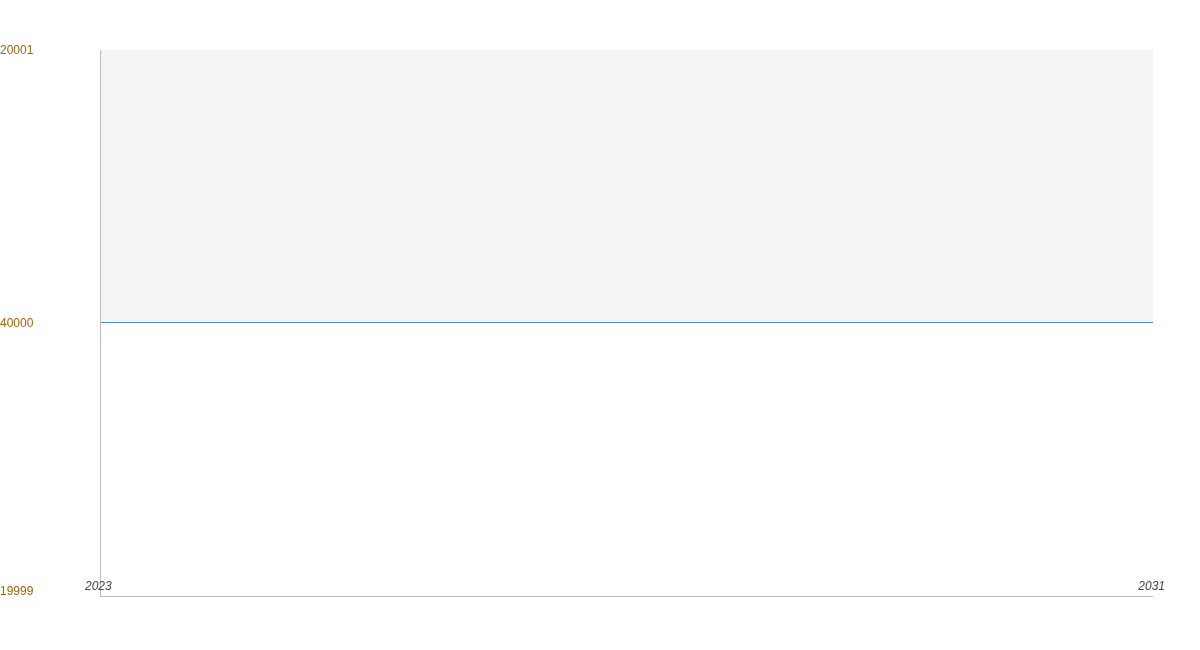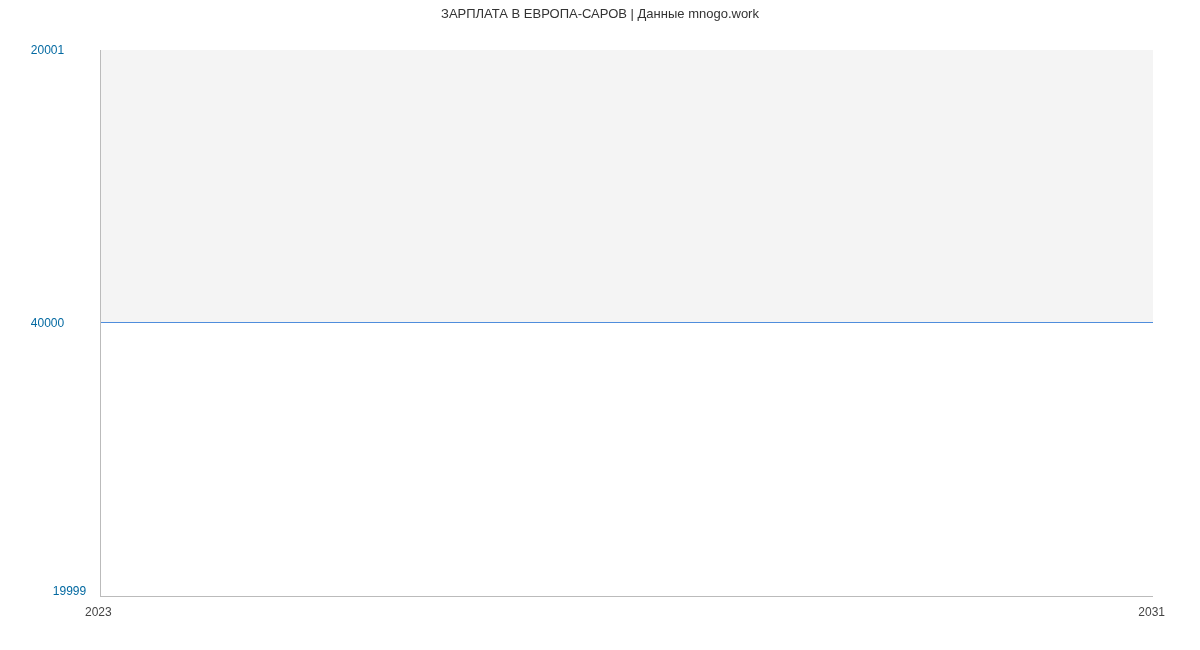--- a/index.html
+++ b/index.html
@@ -43,43 +43,43 @@
       width: 100%;
       height: 0;
       border-top: 1.5px solid #4f8ddc;
       transform: translateY(-1px);
     }
 
     .ylab {
       position: absolute;
       left: 0;
       width: 95px;
-      text-align: center;
+      text-align: left;
       font-size: 12px;
-      color: #0369a1;
+      color: #a16207;
       transform: translateY(-50%);
     }
     .ylab.top    { top: 50px; }
     .ylab.mid    { top: 323px; }
-    .ylab.bottom { top: 597px; transform: translateY(-90%); padding-left: 44px; }
+    .ylab.bottom { top: 597px; transform: translateY(-90%); }
 
     .xlab {
       position: absolute;
-      top: 605px;
+      top: 579px;
       font-size: 12px;
       color: #444;
+      font-style: italic;
     }
     .xlab.left  { left: 85px; }
     .xlab.right { right: 35px; }
   </style>
 </head>
 <body>
 
 <div class="chart-wrap">
-  <div class="title">ЗАРПЛАТА В ЕВРОПА-САРОВ  | Данные mnogo.work</div>
 
   <div class="ylab top">20001</div>
   <div class="ylab mid">40000</div>
   <div class="ylab bottom">19999</div>
 
   <div class="plot">
     <div class="shade"></div>
     <div class="series-line"></div>
   </div>
 

